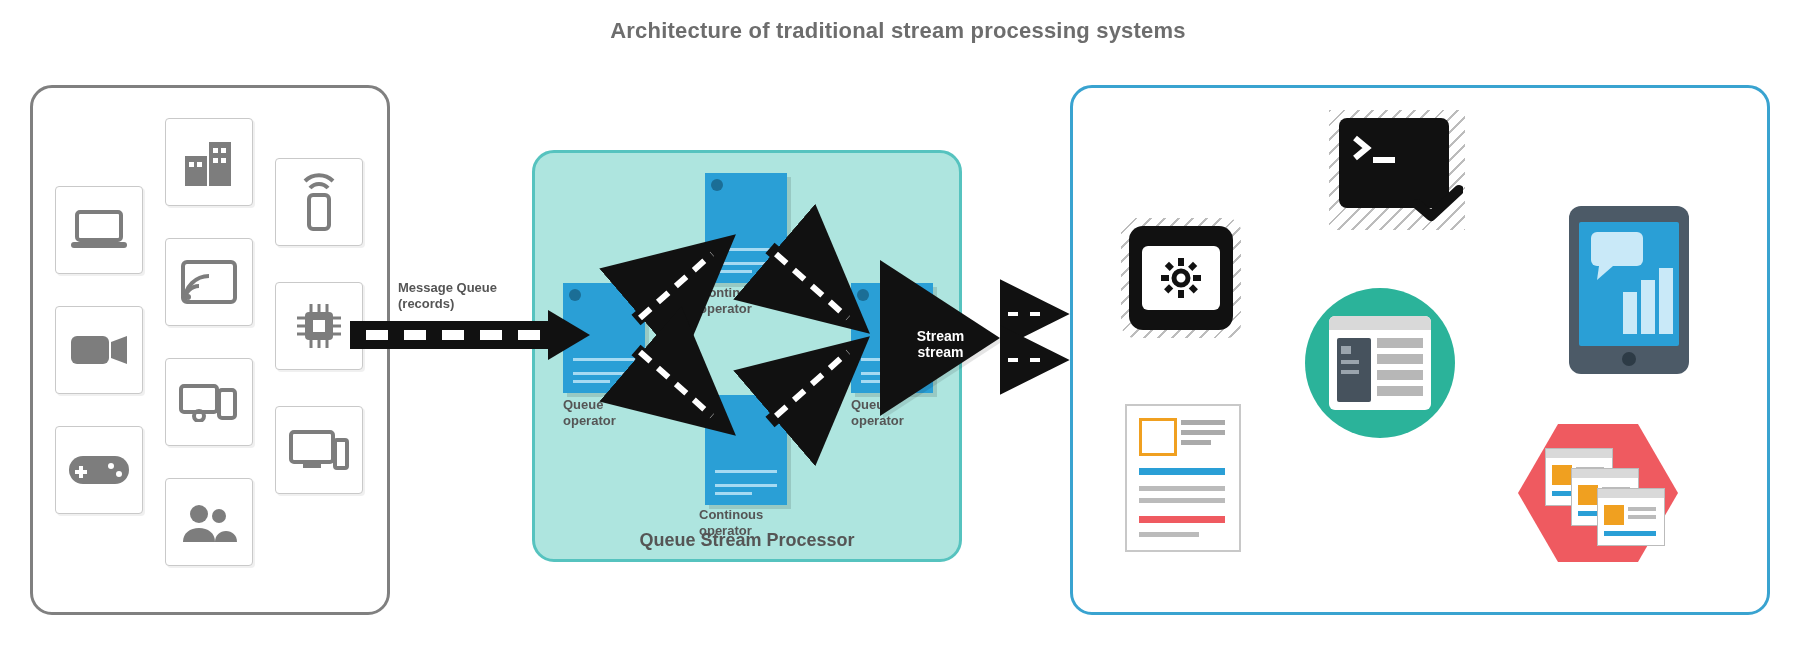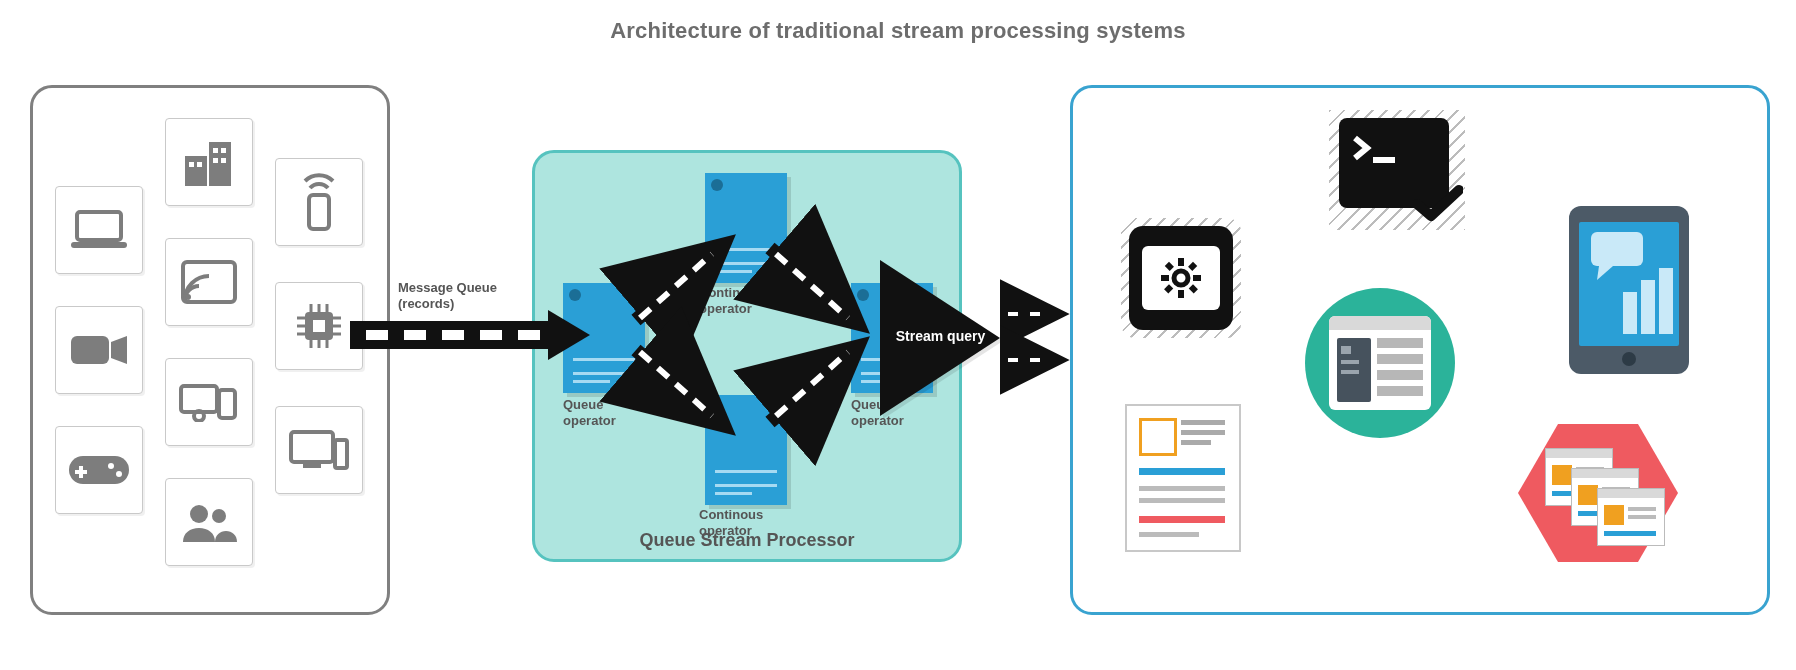--- a/index.html
+++ b/index.html
@@ -262,21 +262,21 @@
 operator</div>
     <div class="small-label" style="left:164px; top:132px; width:94px">Continous
 operator</div>
     <div class="small-label" style="left:164px; top:354px; width:94px">Continous
 operator</div>
     <div class="small-label" style="left:316px; top:244px; width:82px">Queue
 operator</div>
   </div>
 
   <div class="query"></div>
-  <div class="query-label">Stream query</div>
+  <div class="query-label">Stream stream</div>
 
   <div class="panel panel-sinks">
 
     <div class="icon hatch" style="left:48px; top:130px; width:120px; height:120px; border-radius:14px;"></div>
     <div class="icon" style="left:56px; top:138px; width:104px; height:104px; border-radius:14px; background:#111; display:flex;align-items:center;justify-content:center">
       <div style="width:78px;height:64px;background:#fff;border-radius:6px;display:flex;align-items:center;justify-content:center">
         <svg width="40" height="40" viewBox="0 0 40 40">
             <circle cx="20" cy="20" r="7" fill="none" stroke="#111" stroke-width="5"></circle>
             <g fill="#111">
               <rect x="17" y="0" width="6" height="8"></rect>

